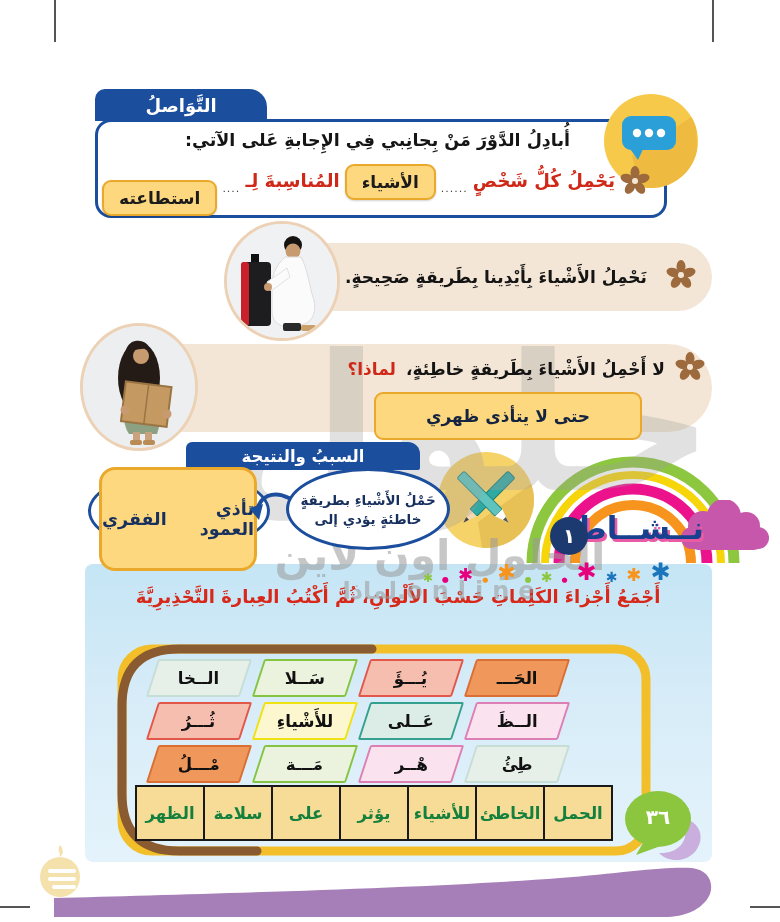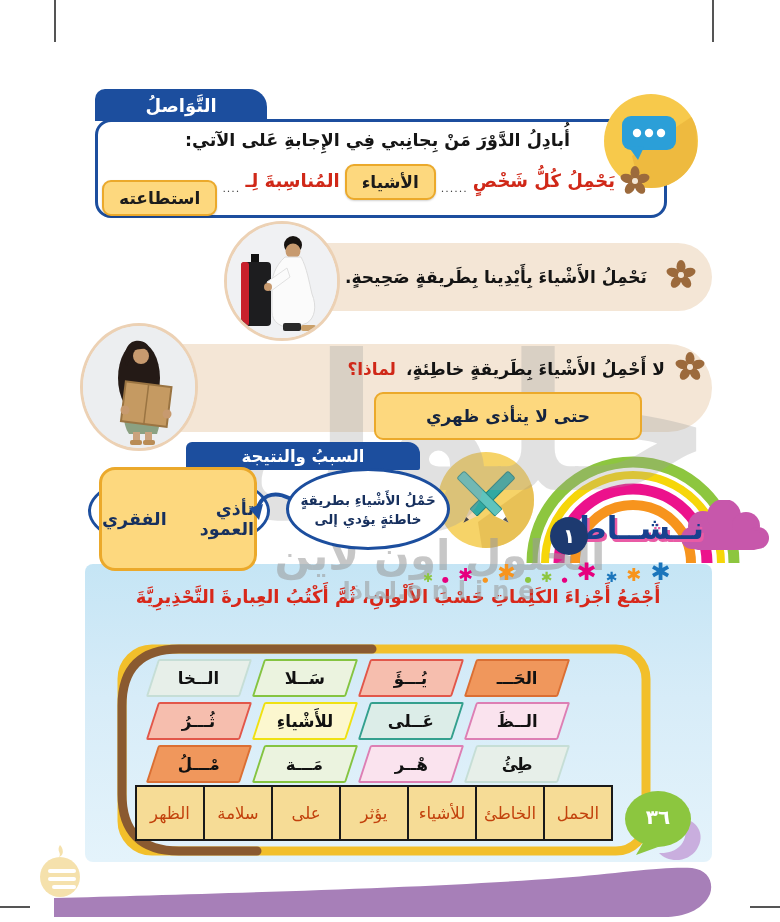--- a/index.html
+++ b/index.html
@@ -76,21 +76,21 @@
     color:#d8281a;z-index:2;}
   .frame{left:117px;top:644px;width:534px;height:212px;z-index:1;}
   .pieces-grid{left:152px;top:659px;width:412px;z-index:2;display:grid;direction:rtl;
     grid-template-columns:repeat(4,94px);grid-template-rows:repeat(3,38px);gap:5px 12px;}
   .piece{border:2px solid;transform:skewX(-18deg);display:flex;align-items:center;
     justify-content:center;font-weight:bold;font-size:16.5px;color:#111;border-radius:2px;}
   .piece>span{display:block;transform:skewX(18deg);direction:rtl;}
   .answer-table{left:135px;top:785px;width:478px;height:56px;z-index:3;display:flex;direction:rtl;
     border:2.5px solid #191919;background:#f6dc96;box-sizing:border-box;}
   .answer-table .cell{flex:1;display:flex;align-items:center;justify-content:center;
-    font-weight:normal;font-size:16.5px;color:#c2410c;border-left:2.5px solid #191919;direction:rtl;}
+    font-weight:bold;font-size:16.5px;color:#15803d;border-left:2.5px solid #191919;direction:rtl;}
   .answer-table .cell:last-child{border-left:none;}
   
   .footer-wave{left:0;top:860px;width:780px;height:62px;z-index:15;}
   .page-bubble{left:624px;top:791px;width:82px;height:72px;z-index:20;}
   .page-num{position:absolute;left:8px;top:14px;width:52px;text-align:center;color:#fff;
     font-size:20px;font-weight:bold;}
   .gov-logo{left:34px;top:843px;width:52px;height:58px;z-index:14;opacity:.55;}
   .crop{background:#555;z-index:30;}
 </style>
 </head>

